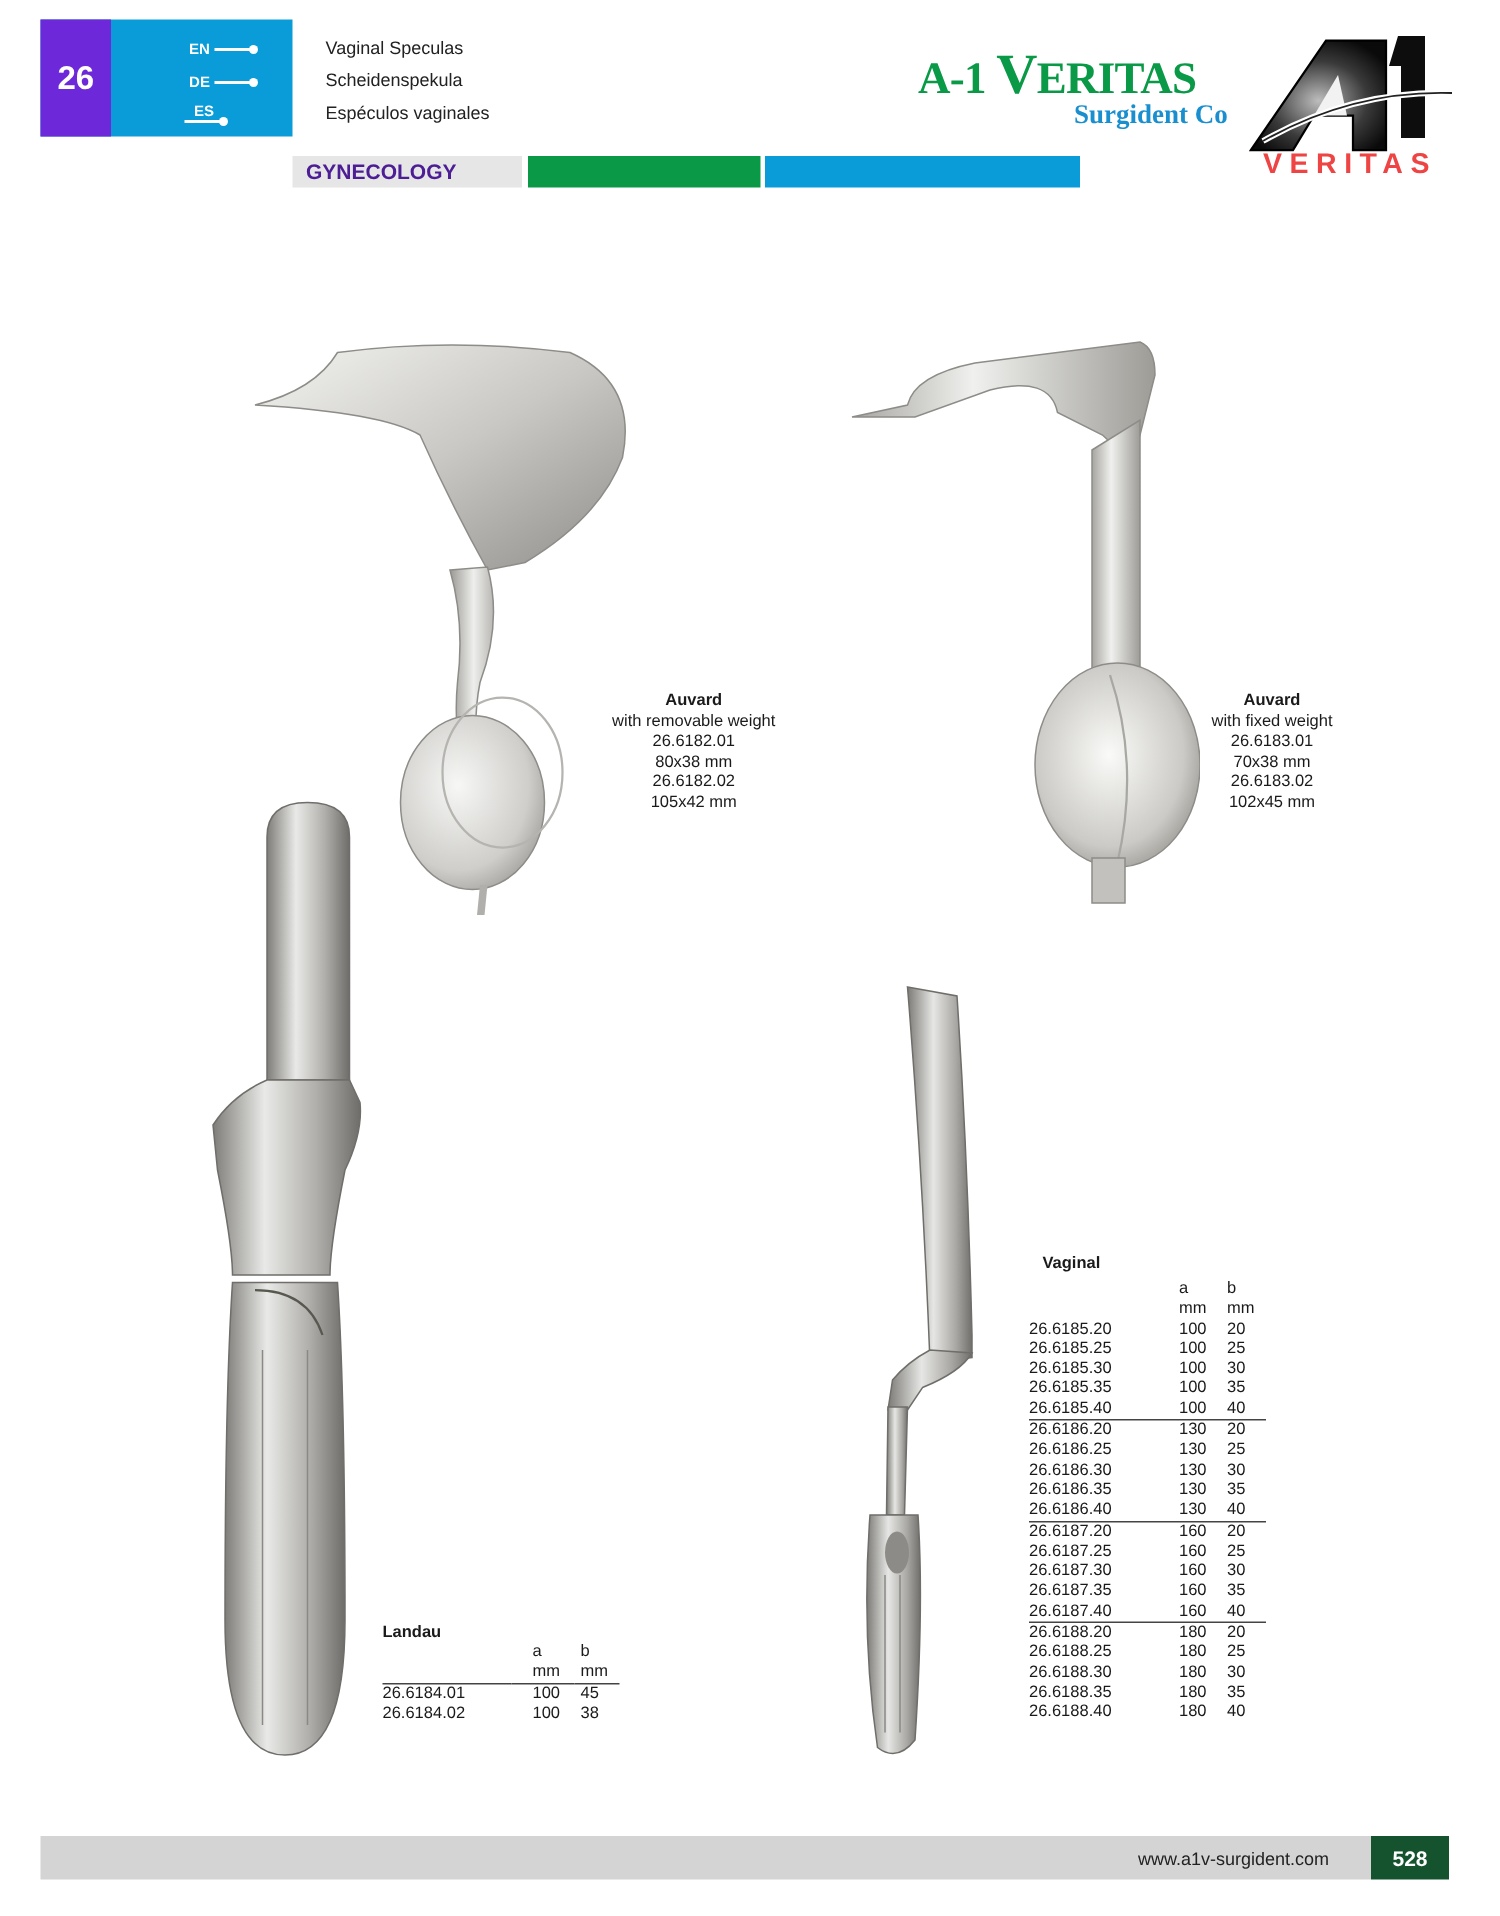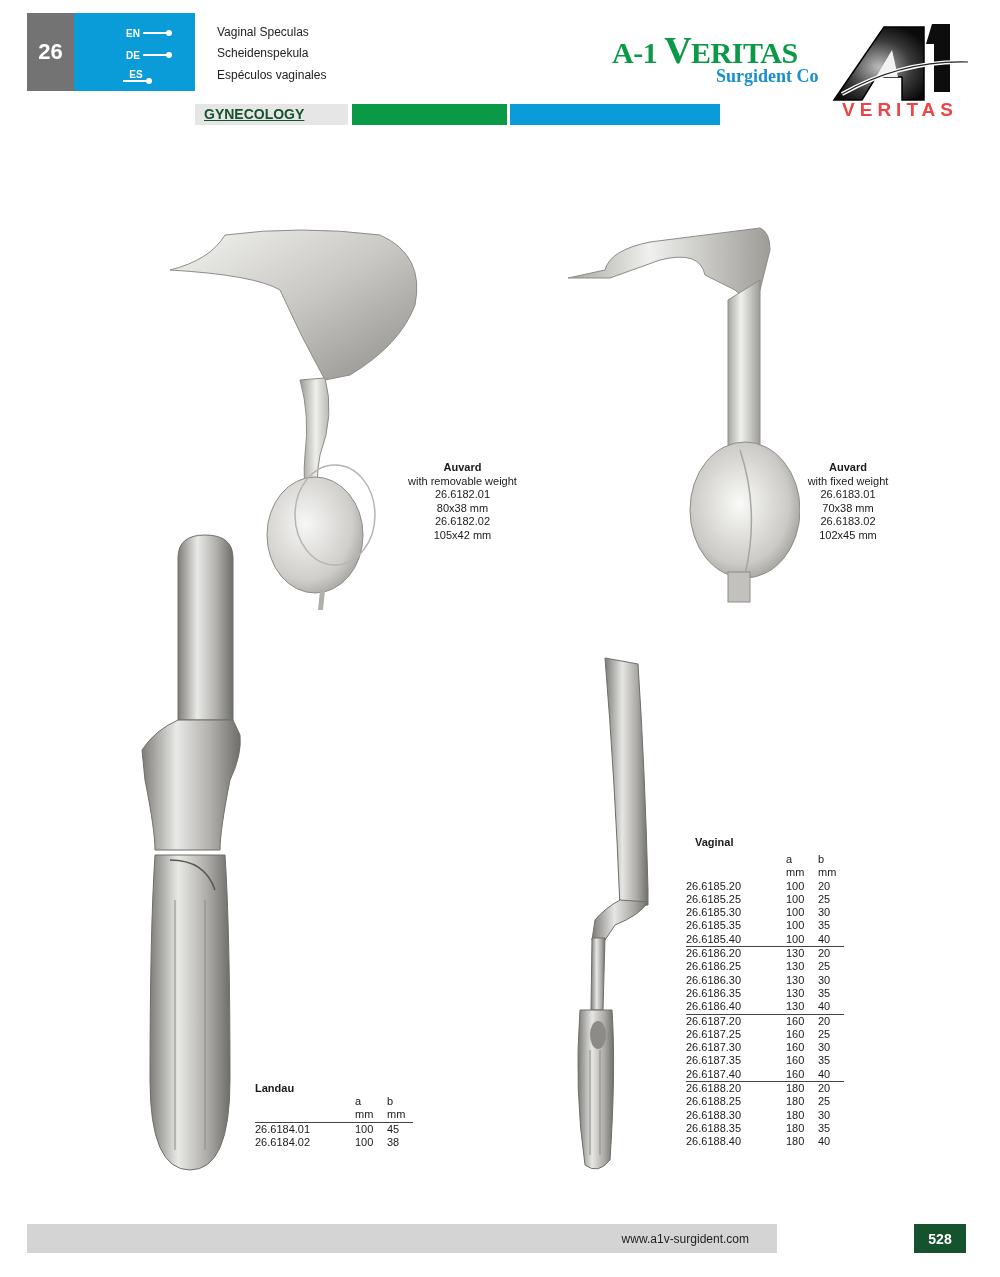--- a/index.html
+++ b/index.html
@@ -1,31 +1,31 @@
 <!DOCTYPE html>
 <html><head>
 <meta charset="utf-8">
 <style>
   * { box-sizing: border-box; margin: 0; padding: 0; }
   html, body { width: 1000px; height: 1277px; background: #ffffff; overflow: hidden; }
   body { position: relative; font-family: "Liberation Sans", sans-serif; color: #1a1a1a; }
 
   
   .chap-box { position: absolute; left: 27px; top: 13px; width: 168px; height: 78px; background: #0a9cd8; }
-  .chap-num { position: absolute; left: 0; top: 0; width: 47px; height: 78px; background: #737373; color: #fff;
+  .chap-num { position: absolute; left: 0; top: 0; width: 47px; height: 78px; background: #6d28d9; color: #fff;
               font-weight: bold; font-size: 22px; display: flex; align-items: center; justify-content: center; }
   .lang-row { position: absolute; left: 96px; height: 14px; display: flex; align-items: center; text-align: center; }
   .lang-code { color: #fff; font-size: 10px; font-weight: bold; width: 20px; }
   .lang-line { width: 26px; height: 2px; background: #fff; position: relative; }
   .lang-line::after { content: ""; position: absolute; right: -3px; top: -2px; width: 6px; height: 6px; border-radius: 50%; background: #fff; }
   .lang-label { position: absolute; left: 217px; font-size: 12px; color: #222; }
 
   .section-bar { position: absolute; top: 104px; height: 21px; }
   .section-gyn { left: 195px; width: 153px; background: #e6e6e6; font-weight: bold; font-size: 14px;
-                 padding-left: 9px; line-height: 21px; color: #14532d; text-decoration: underline; }
+                 padding-left: 9px; line-height: 21px; color: #4c1d95; }
   .section-green { left: 352px; width: 155px; background: #0a9a47; }
   .section-blue { left: 510px; width: 210px; background: #0a9cd8; }
 
   
   .logo-text { position: absolute; left: 612px; top: 28px; font-family: "Liberation Serif", serif; color: #0a9a47;
                font-size: 30px; font-weight: bold; letter-spacing: -0.5px; }
   .logo-text .big { font-size: 38px; }
   .logo-sub { position: absolute; left: 716px; top: 66px; font-family: "Liberation Serif", serif; color: #1a8fcf;
               font-size: 18px; font-weight: bold; }
   .logo-mark { position: absolute; left: 832px; top: 22px; width: 140px; height: 100px; }
@@ -43,21 +43,21 @@
   .spec-table td.code { width: 86px; }
   .spec-table td.a { width: 42px; text-align: left; padding-left: 14px; }
   .spec-table td.b { width: 30px; text-align: left; padding-left: 4px; }
   .spec-table tr.group-end td { border-bottom: 1.5px solid #444; }
   .spec-table tr.head-end td { border-bottom: 1.5px solid #444; }
 
   
   .illus { position: absolute; }
 
   
-  .footer-bar { position: absolute; left: 27px; top: 1224px; width: 750px; height: 29px; background: #d4d4d4; }
+  .footer-bar { position: absolute; left: 27px; top: 1224px; width: 887px; height: 29px; background: #d4d4d4; }
   .footer-url { position: absolute; right: 28px; top: 8px; font-size: 12px; color: #222; }
   .footer-page { position: absolute; left: 914px; top: 1224px; width: 52px; height: 29px; background: #14532d; color: #fff;
                  font-weight: bold; font-size: 14px; display: flex; align-items: center; justify-content: center; }
 </style>
 </head>
 <body>
 
 <div class="chap-box">
   <div class="chap-num">26</div>
   <div class="lang-row" style="top:13px;">

